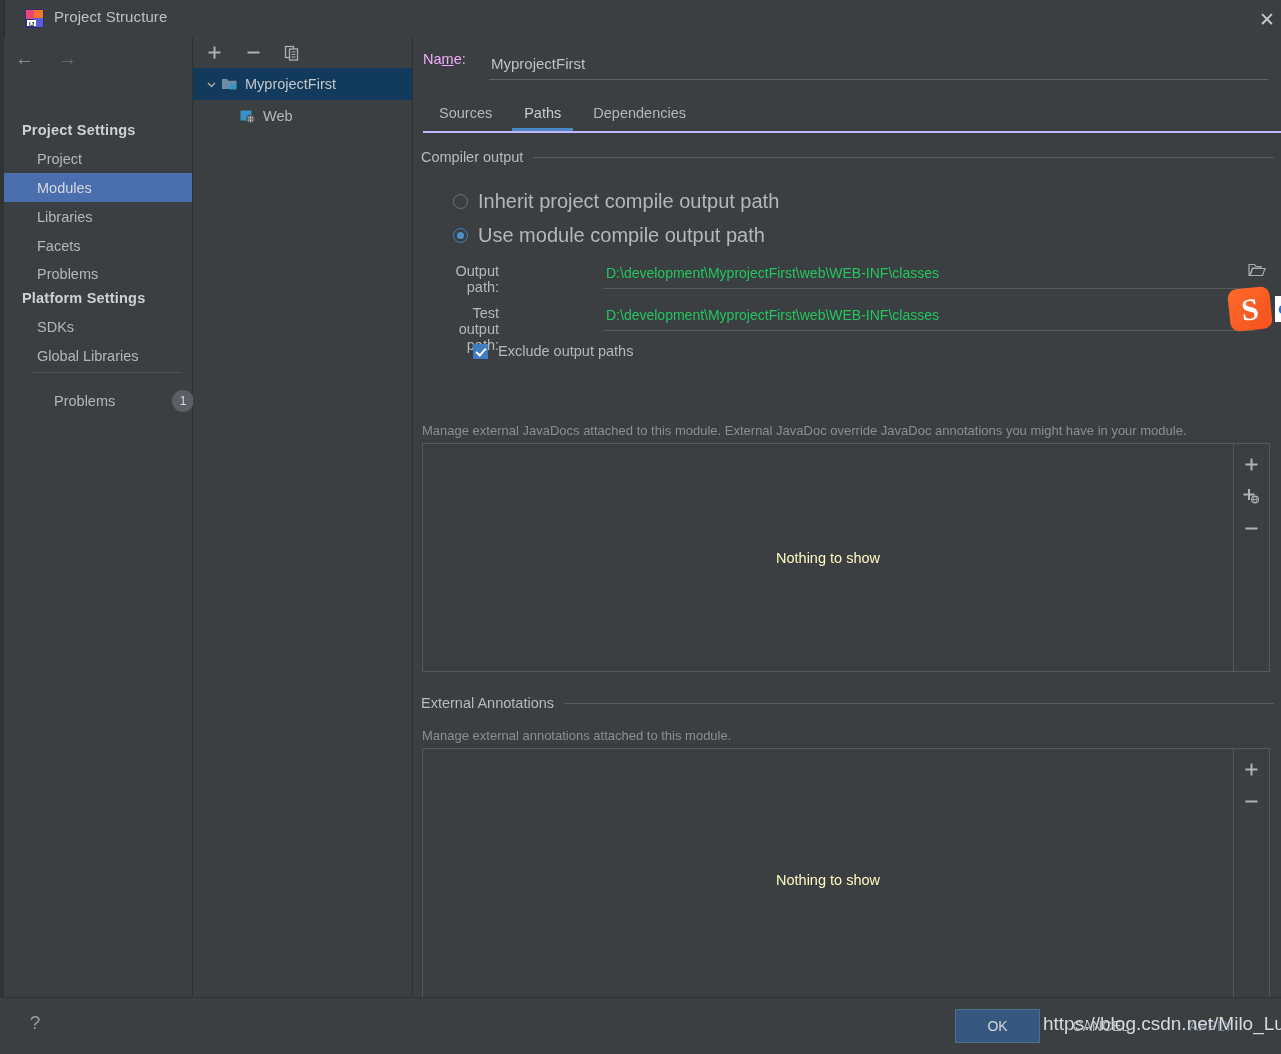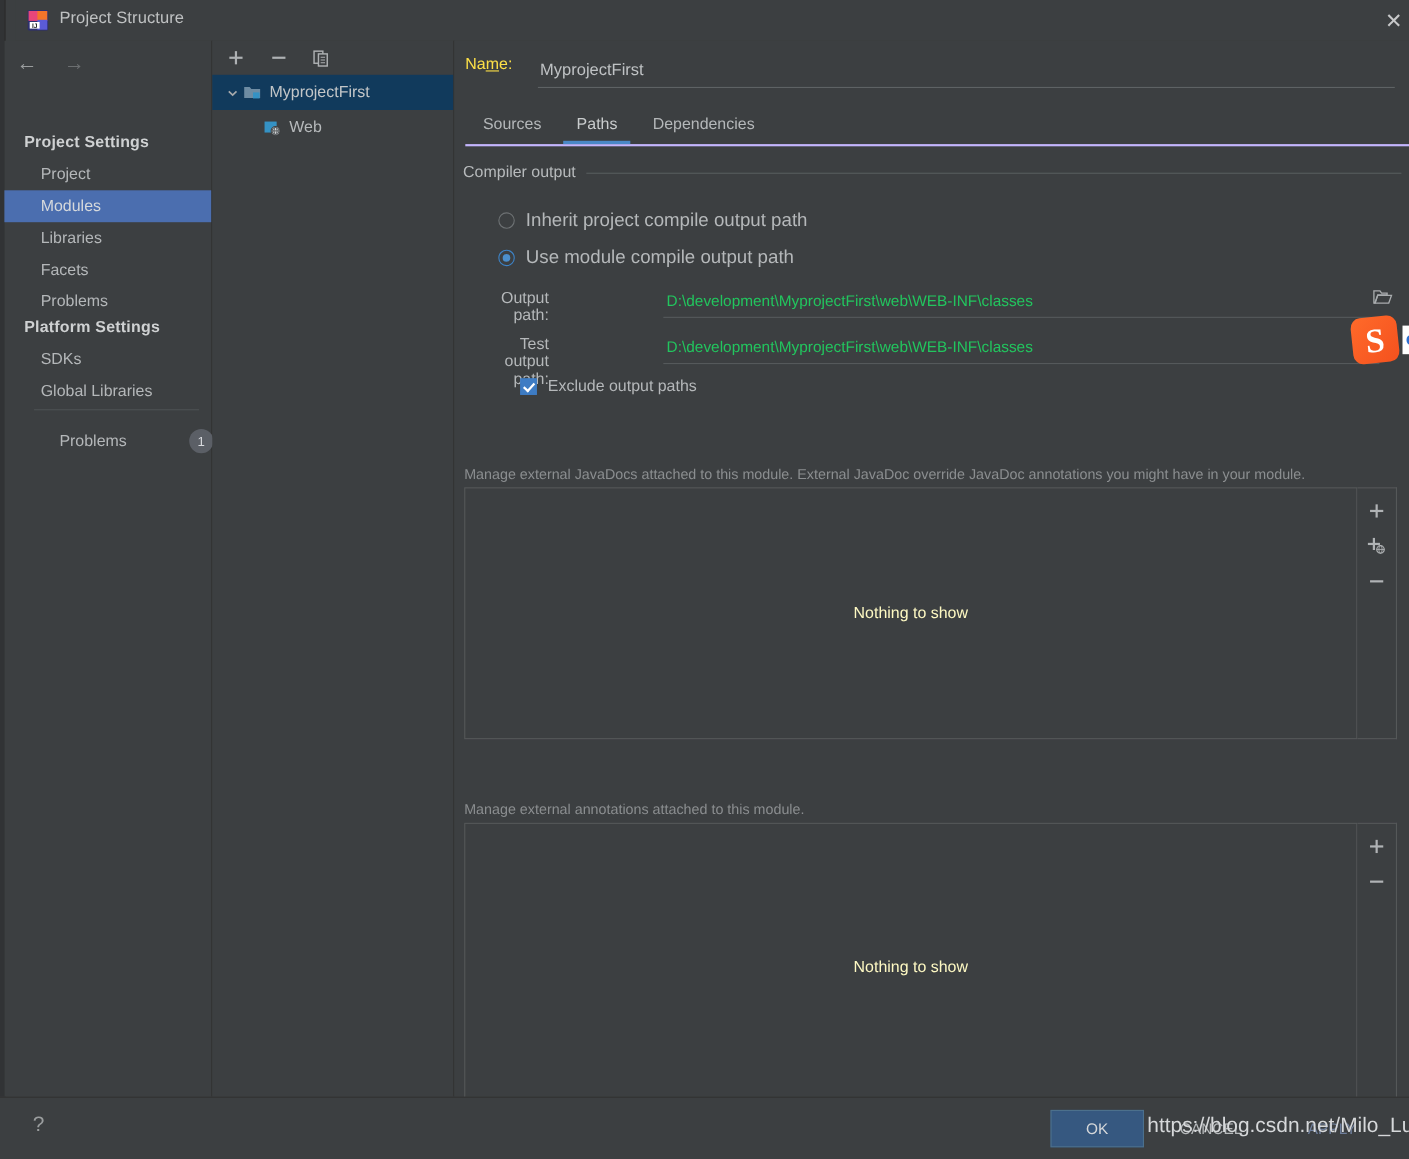--- a/index.html
+++ b/index.html
@@ -195,21 +195,21 @@
     width: 868px; height: 960px;
     background: #3c3f41;
   }
   .name-row {
     position: absolute;
     left: 10px; top: 14px;
     display: flex; align-items: baseline;
   }
   .name-label {
     font-size: 14.5px;
-    color: #fde047;
+    color: #f0abfc;
     width: 62px;
   }
   .name-label u { text-decoration: underline; }
   .name-field {
     position: absolute;
     left: 76px; top: 12px;
     width: 777px; height: 28px;
     border: none;
     border-bottom: 1px solid #5e6264;
     background: transparent;
@@ -256,21 +256,21 @@
   .section-title .rule {
     flex: 1;
     height: 1px;
     background: #585c5e;
     margin-left: 10px;
   }
 
   .radio-row {
     position: absolute;
     display: flex; align-items: center;
-    font-size: 17px;
+    font-size: 20px;
     color: #b5b8ba;
     cursor: pointer;
   }
   .radio {
     width: 15px; height: 15px;
     border-radius: 50%;
     border: 1px solid #6d7173;
     margin-right: 10px;
     box-sizing: border-box;
     flex: none;
@@ -638,20 +638,24 @@
           <line x1="8.6" y1="11.5" x2="15.4" y2="11.5" stroke="#b0b3b5" stroke-width=".8"></line>
         </svg>
       </div>
       <div class="side-tool">
         <svg width="15" height="15" viewBox="0 0 15 15">
           <rect x="1.5" y="6.5" width="12" height="2" fill="#b0b3b5"></rect>
         </svg>
       </div>
     </div>
 
+    <div class="section-title" style="top:658px">
+      <span>External Annotations</span>
+      <span class="rule"></span>
+    </div>
     <div class="hint-text" style="left:9px; top:691px; width:830px">Manage external annotations attached to this module.</div>
 
     <div class="listpanel" style="left:9px; top:711px; width:812px; height:264px">
       <div class="empty">Nothing to show</div>
     </div>
     <div class="side-tools" style="left:821px; top:711px; height:264px">
       <div class="side-tool">
         <svg width="15" height="15" viewBox="0 0 15 15">
           <rect x="6.5" y="1.5" width="2" height="12" fill="#b0b3b5"></rect>
           <rect x="1.5" y="6.5" width="12" height="2" fill="#b0b3b5"></rect>

